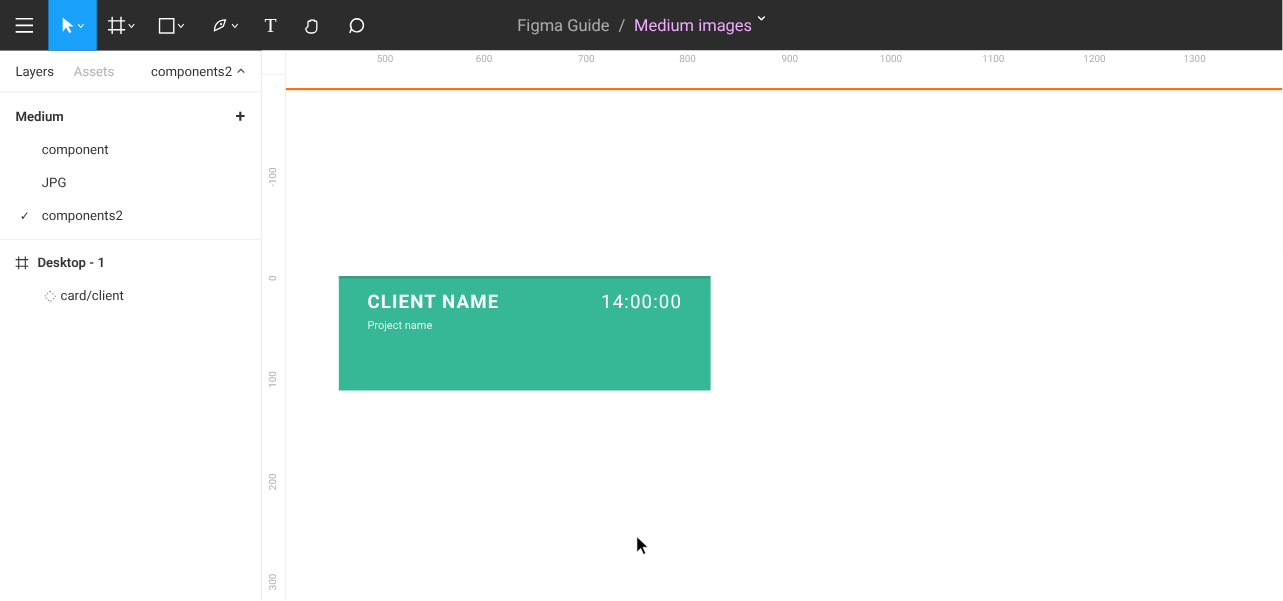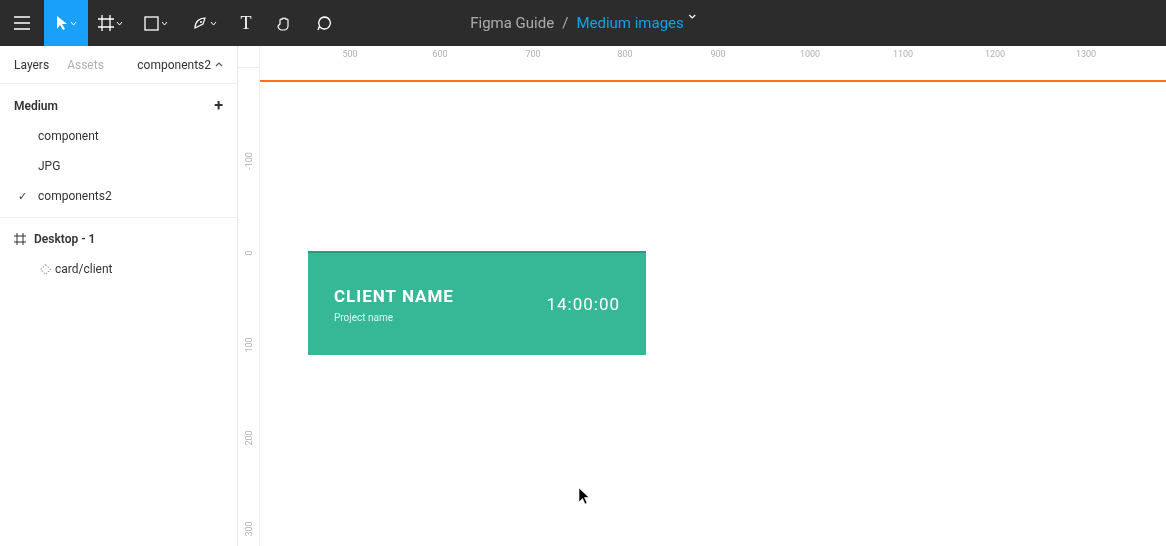--- a/index.html
+++ b/index.html
@@ -34,21 +34,21 @@
     position: absolute;
     left: 50%;
     transform: translateX(-50%);
     display: flex;
     align-items: center;
     gap: 6px;
     font-size: 15px;
   }
   .doc-parent { color: rgba(255,255,255,0.6); }
   .doc-sep { color: rgba(255,255,255,0.6); margin: 0 2px; }
-  .doc-name { color: #0ea5e9; display: flex; gap: 4px; }
+  .doc-name { color: #f0abfc; display: flex; gap: 4px; }
 
   .body-row { display: flex; height: calc(546px - 46px); }
 
   .sidebar {
     width: 238px;
     border-right: 1px solid #e6e6e6;
     background: #fff;
     font-size: 12px;
     color: #333;
   }
@@ -132,24 +132,23 @@
 
   .card {
     position: absolute;
     left: 70px;
     top: 205px;
     width: 338px;
     height: 104px;
     background: #36b796;
     border-top: 2px solid rgba(0,0,0,0.15);
     color: #fff;
-    padding: 24px 26px;
+    padding: 12px 26px;
     display: flex;
     justify-content: space-between;
-    align-items: center;
   }
   .card-left { display: flex; flex-direction: column; gap: 6px; }
   .card-client { font-size: 17px; font-weight: 700; letter-spacing: 1px; }
   .card-project { font-size: 10px; color: rgba(255,255,255,0.85); }
   .card-time { font-size: 17px; letter-spacing: 1px; }
 
   .cursor-arrow {
     position: absolute;
     left: 340px;
     top: 441px;

